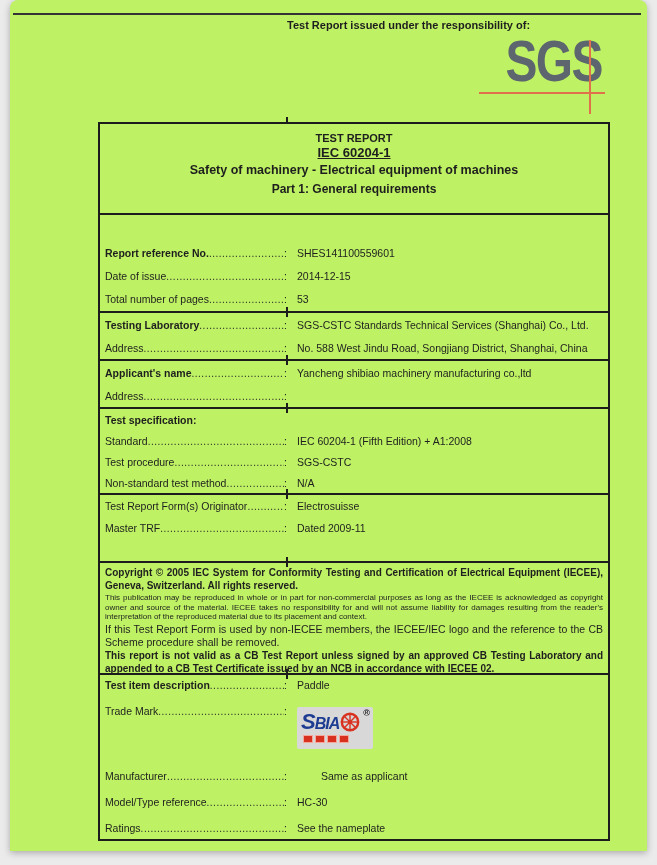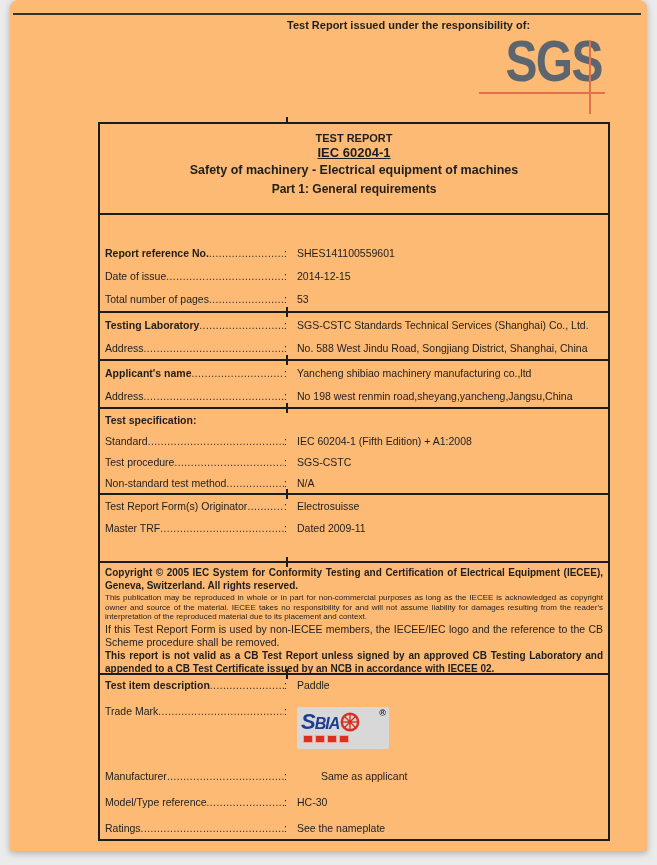--- a/index.html
+++ b/index.html
@@ -1,21 +1,21 @@
 <!DOCTYPE html>
 <html><head>
 <meta charset="utf-8">
 <style>
   * { margin:0; padding:0; box-sizing:border-box; }
   html,body { width:657px; height:865px; }
   body { font-family:"Liberation Sans", sans-serif; background:#ebebeb; color:#1e1e1e; }
   .viewport { position:relative; width:657px; height:865px; overflow:hidden; }
 
   .page { position:absolute; left:10px; top:0; width:637px; height:851px;
-          background:#fdba74; border-radius:8px 8px 0 0;
+          background:#bef264; border-radius:8px 8px 0 0;
           box-shadow:0 2px 7px rgba(0,0,0,0.28); }
   .page-topline { position:absolute; left:3px; top:13px; width:628px; height:2px; background:#333; }
 
   .resp-line { position:absolute; left:277px; top:19px; font-size:11px; font-weight:bold; white-space:nowrap; }
 
   
   .sgs-text { position:absolute; left:478px; top:33px; width:110px; text-align:right;
               font-size:57px; font-weight:bold; color:#5d666e; letter-spacing:-2px;
               transform:scaleX(0.84); transform-origin:right top; line-height:1; }
   .sgs-hline { position:absolute; left:469px; top:92px; width:126px; height:2px; background:#e0714b; }
@@ -58,21 +58,21 @@
   .cp-small { font-size:8px; text-align:justify; line-height:9.5px; margin-top:1px; }
   .cp-norm { font-size:10.5px; text-align:justify; line-height:13px; margin-top:1px; }
 
   
   .row-item { height:24px; padding-top:4px; align-items:flex-start; }
   .row-tm { height:60px; align-items:flex-start; padding-top:6px; }
   .row-man { height:28px; align-items:flex-end; padding-bottom:5px;gap:24px; }
   .row-mod, .row-rat { height:26px; align-items:flex-end; padding-bottom:5px; }
 
   
-  .tm-logo { position:relative; width:92px; height:42px; background:#d8d8d8; border-radius:2px;
+  .tm-logo { position:relative; width:76px; height:42px; background:#d8d8d8; border-radius:2px;
              margin-left:10px; margin-top:2px; padding:3px 4px 0 4px; }
   .tm-top { display:flex; align-items:center; height:24px; }
   .tm-text { display:inline-block; font-weight:bold; font-style:italic; font-size:16px;
              color:#1d3c92; letter-spacing:-1px; line-height:1; }
   .tm-text::first-letter { font-size:22px; }
   .tm-wheel { margin-left:1px; }
   .tm-reg { position:absolute; right:3px; top:1px; font-size:9px; color:#222; font-weight:bold; }
   .tm-band { display:flex; gap:2px; margin-top:1px; margin-left:2px; }
   .tm-band i { display:block; width:10px; height:8px; background:#d8311f;
                border:1px solid #f4a79a; }
@@ -153,21 +153,20 @@
               <span class="col"></span>
             </div>
           <div class="val">Yancheng shibiao machinery manufacturing co.,ltd</div>
         </div>
         <div class="row">
           <div class="lab">
               <span class="lbl">Address</span>
               <span class="dots"></span>
               <span class="col"></span>
             </div>
-          <div class="val">No 198 west renmin road,sheyang,yancheng,Jangsu,China</div>
         </div>
       </div>
 
       <div class="sec sec-d tick">
         <div class="row hdr-row bold">
           <span class="lbl">Test specification:</span>
         </div>
         <div class="row">
           <div class="lab">
               <span class="lbl">Standard</span>

